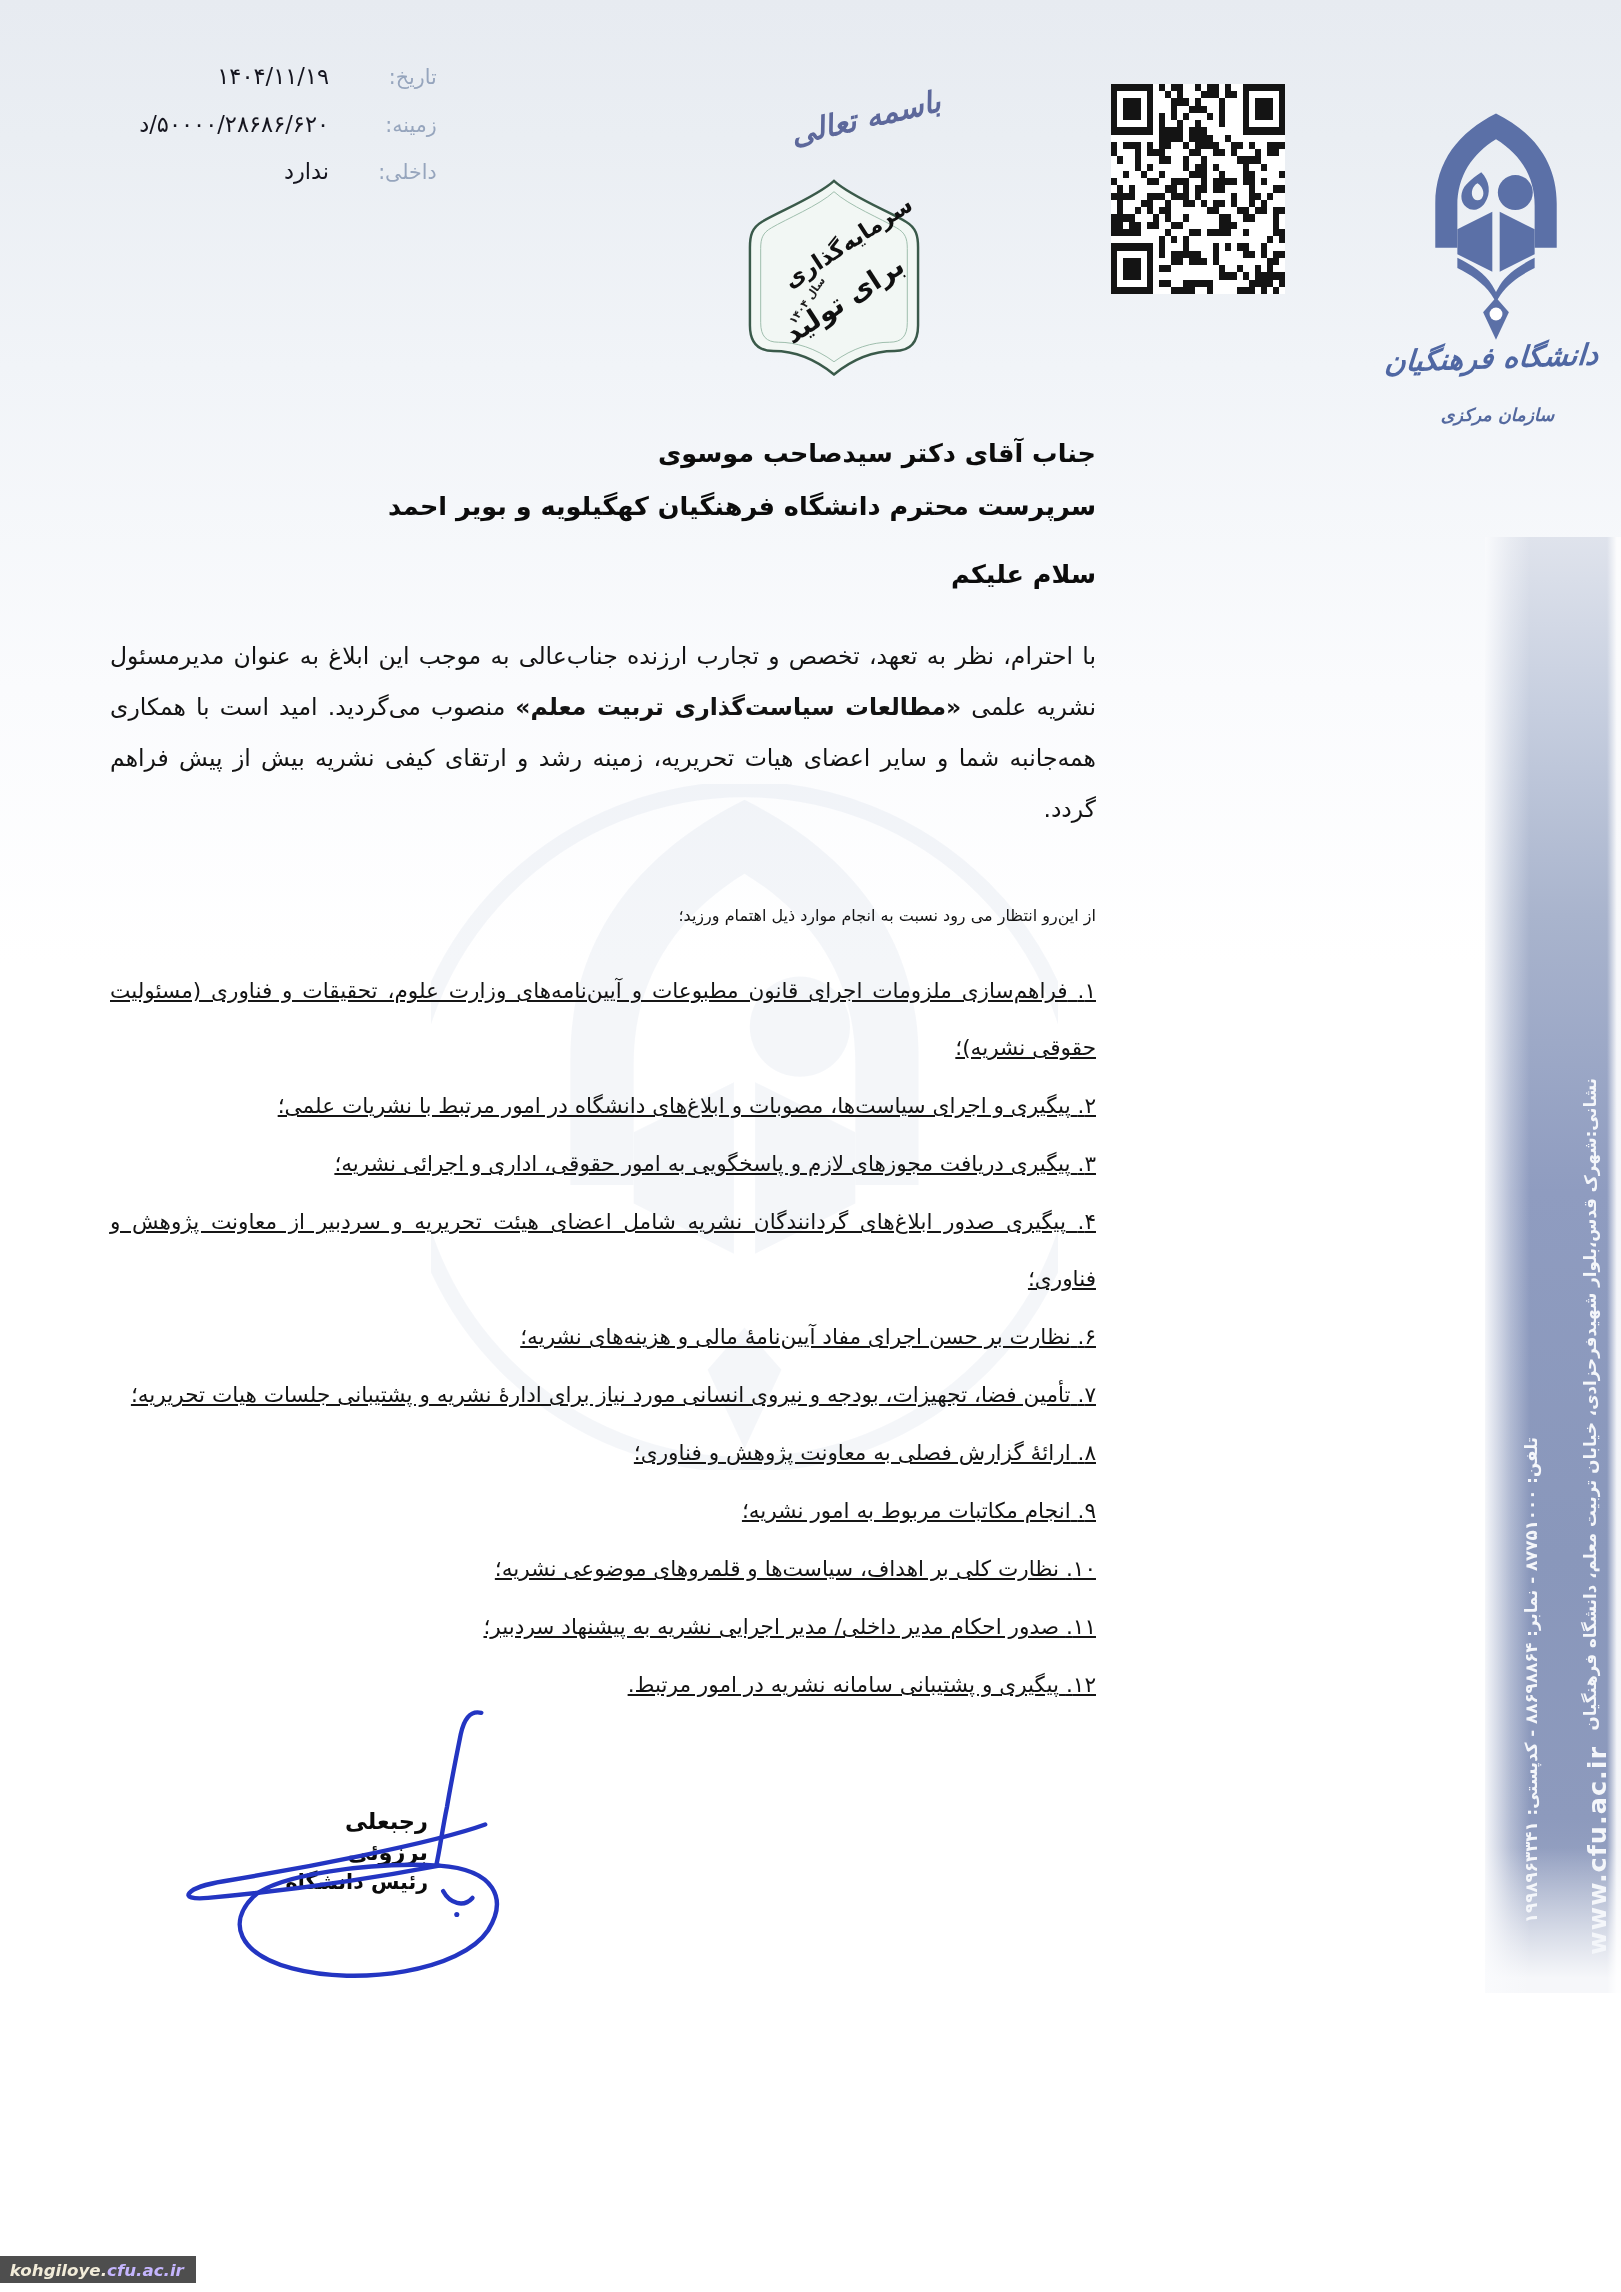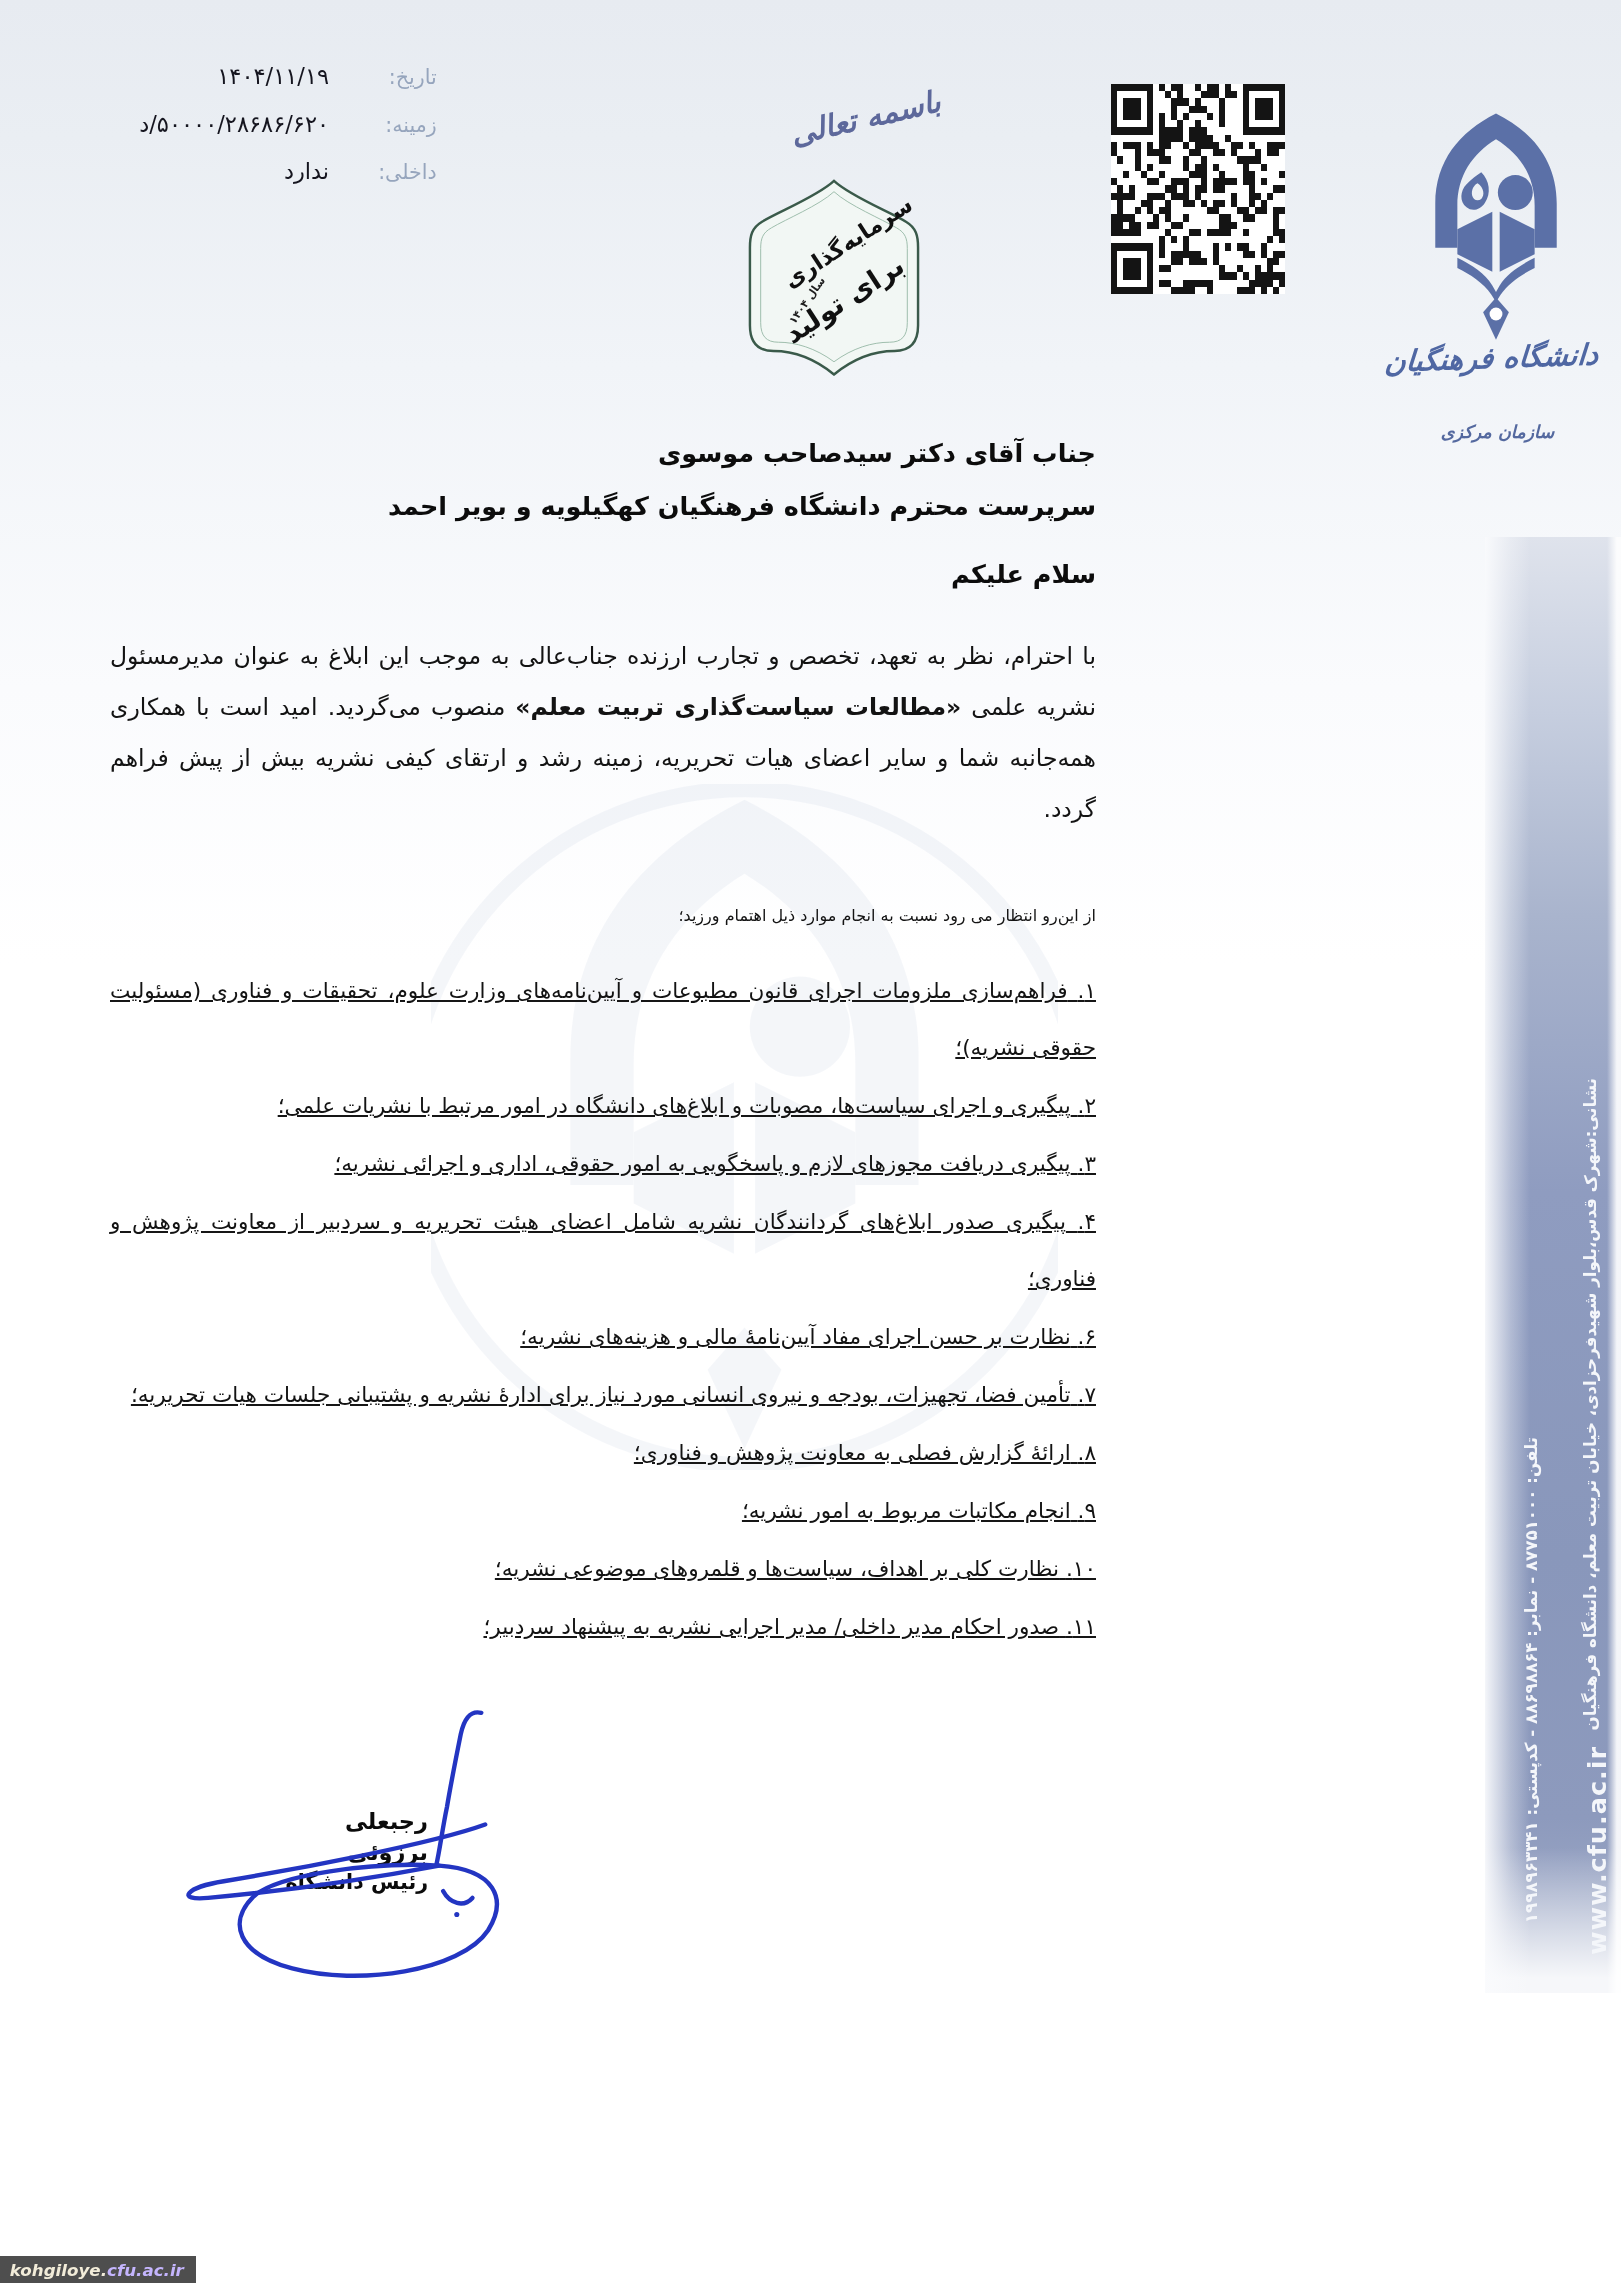--- a/index.html
+++ b/index.html
@@ -28,21 +28,21 @@
   .badge-year{position:absolute;top:116px;left:33px;font-size:10.8px;font-weight:bold;
     transform:rotate(-55deg);color:#202020;white-space:nowrap;}
   
   .qr{position:absolute;left:1111px;top:84px;width:174px;height:210px;background:#fff;}
   .qr svg{width:100%;height:100%;display:block;}
   
   .uni-logo{position:absolute;left:1404px;top:106px;width:184px;height:243px;}
   .uni-logo svg{width:100%;height:100%;}
   .uni-name{position:absolute;left:1376px;top:341px;width:231px;text-align:center;
     font-size:29px;font-weight:bold;font-style:italic;color:#4f67a3;transform:rotate(-2deg) skewX(-6deg);}
-  .org-name{position:absolute;left:1431px;top:422px;width:133px;text-align:center;
+  .org-name{position:absolute;left:1431px;top:405px;width:133px;text-align:center;
     font-size:17.6px;font-weight:bold;font-style:italic;color:#54699f;}
   
   .ghost{position:absolute;left:431px;top:784px;width:627px;height:686px;opacity:.05;}
   .ghost svg{width:100%;height:100%;}
   
   .content{position:absolute;left:110px;top:434px;width:986px;text-align:right;}
   .recipient-line{font-size:25.5px;font-weight:bold;line-height:39px;margin-bottom:13.7px;color:#0c0c0c;}
   .salutation{font-size:25.5px;font-weight:bold;line-height:39px;margin-top:29px;color:#0c0c0c;}
   .para{margin:37px 0 0 0;font-size:23.5px;line-height:51px;text-align:justify;color:#131313;}
   .para b{font-weight:bold;}
@@ -455,20 +455,21 @@
       <div class="duty-item"><span class="num">۱.</span> <span>فراهم‌سازی ملزومات اجرای قانون مطبوعات و آیین‌نامه‌های وزارت علوم، تحقیقات و فناوری (مسئولیت حقوقی نشریه)؛</span></div>
       <div class="duty-item"><span class="num">۲.</span> <span>پیگیری و اجرای سیاست‌ها، مصوبات و ابلاغ‌های دانشگاه در امور مرتبط با نشریات علمی؛</span></div>
       <div class="duty-item"><span class="num">۳.</span> <span>پیگیری دریافت مجوزهای لازم و پاسخگویی به امور حقوقی، اداری و اجرائی نشریه؛</span></div>
       <div class="duty-item"><span class="num">۴.</span> <span>پیگیری صدور ابلاغ‌های گردانندگان نشریه شامل اعضای هیئت تحریریه و سردبیر از معاونت پژوهش و فناوری؛</span></div>
       <div class="duty-item"><span class="num">۶.</span> <span>نظارت بر حسن اجرای مفاد آیین‌نامۀ مالی و هزینه‌های نشریه؛</span></div>
       <div class="duty-item"><span class="num">۷.</span> <span>تأمین فضا، تجهیزات، بودجه و نیروی انسانی مورد نیاز برای ادارۀ نشریه و پشتیبانی جلسات هیات تحریریه؛</span></div>
       <div class="duty-item"><span class="num">۸.</span> <span>ارائۀ گزارش فصلی به معاونت پژوهش و فناوری؛</span></div>
       <div class="duty-item"><span class="num">۹.</span> <span>انجام مکاتبات مربوط به امور نشریه؛</span></div>
       <div class="duty-item"><span class="num">۱۰.</span> <span>نظارت کلی بر اهداف، سیاست‌ها و قلمروهای موضوعی نشریه؛</span></div>
       <div class="duty-item"><span class="num">۱۱.</span> <span>صدور احکام مدیر داخلی/ مدیر اجرایی نشریه به پیشنهاد سردبیر؛</span></div>
+      <div class="duty-item"><span class="num">۱۲.</span> <span>پیگیری و پشتیبانی سامانه نشریه در امور مرتبط.</span></div>
     </div>
   </div>
 
   <div class="sig-text">
     <div class="sig-name">رجبعلی برزوئی</div>
     <div class="sig-title">رئیس دانشگاه</div>
   </div>
   <svg class="sig-ink" viewBox="0 0 370 290">
     <g fill="none" stroke="#2335c2" stroke-width="4.5" stroke-linecap="round">
       <path d="M341,8 C329,5 323,16 320,30 C315,55 310,80 306,104 C301,128 299,146 295,164"></path>

